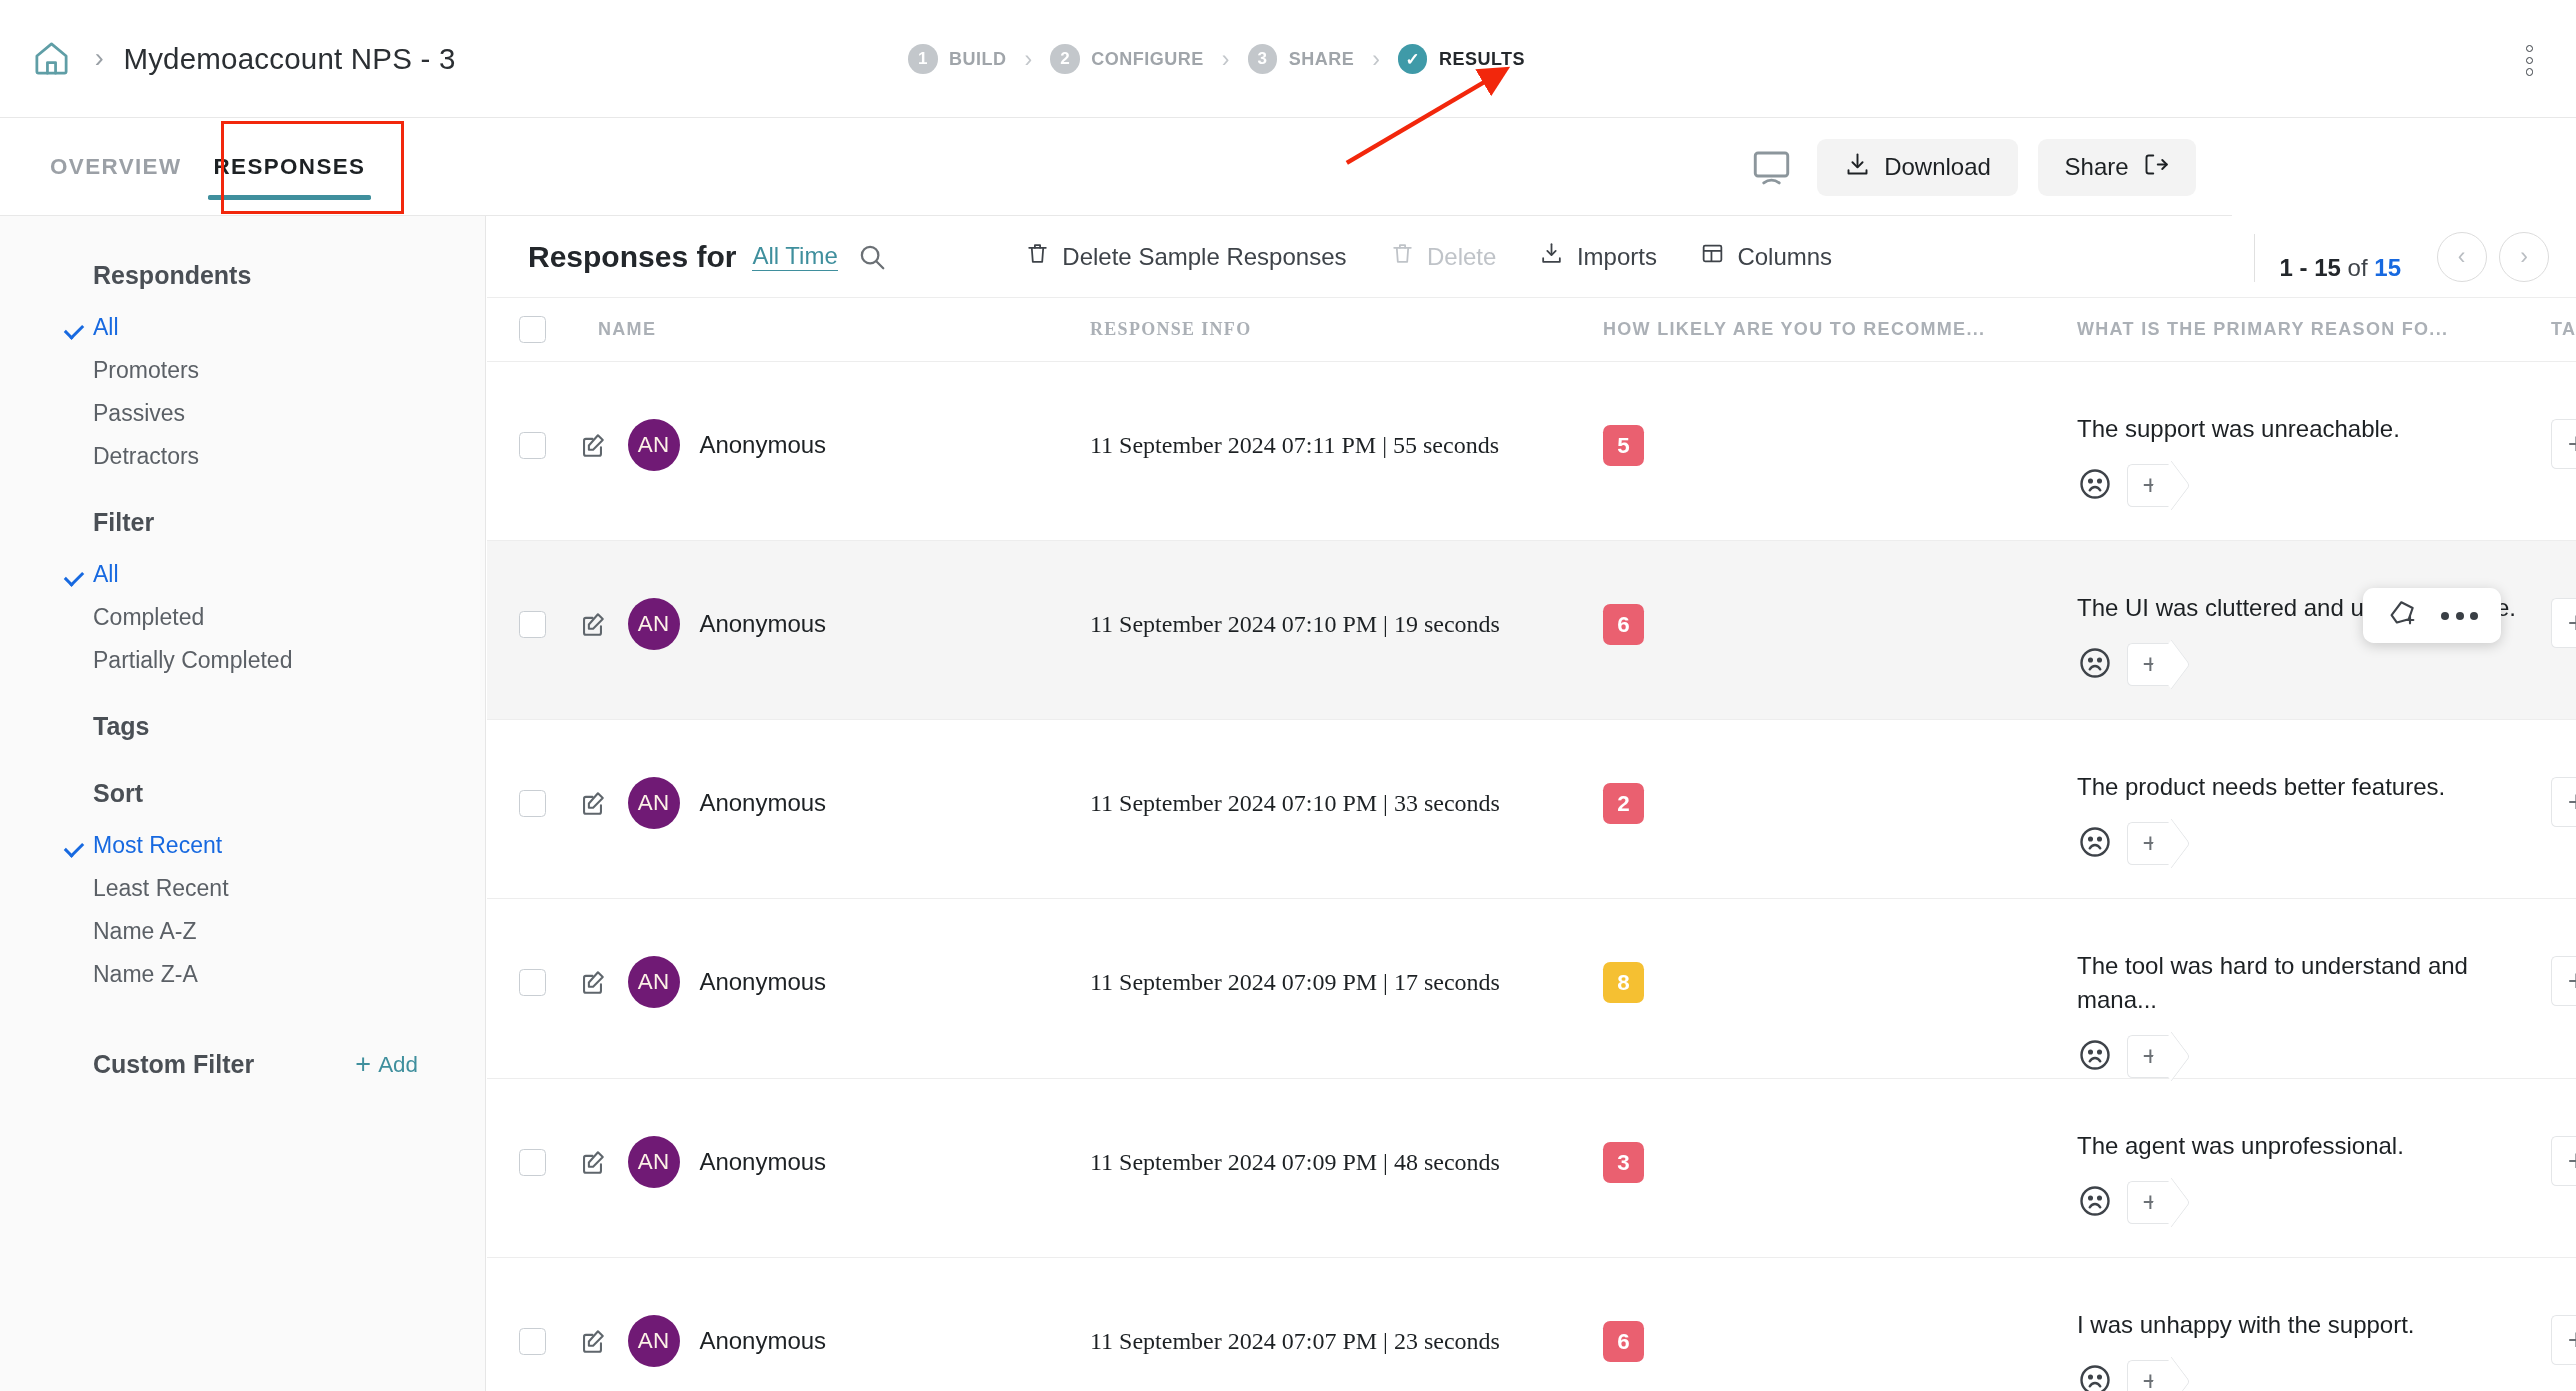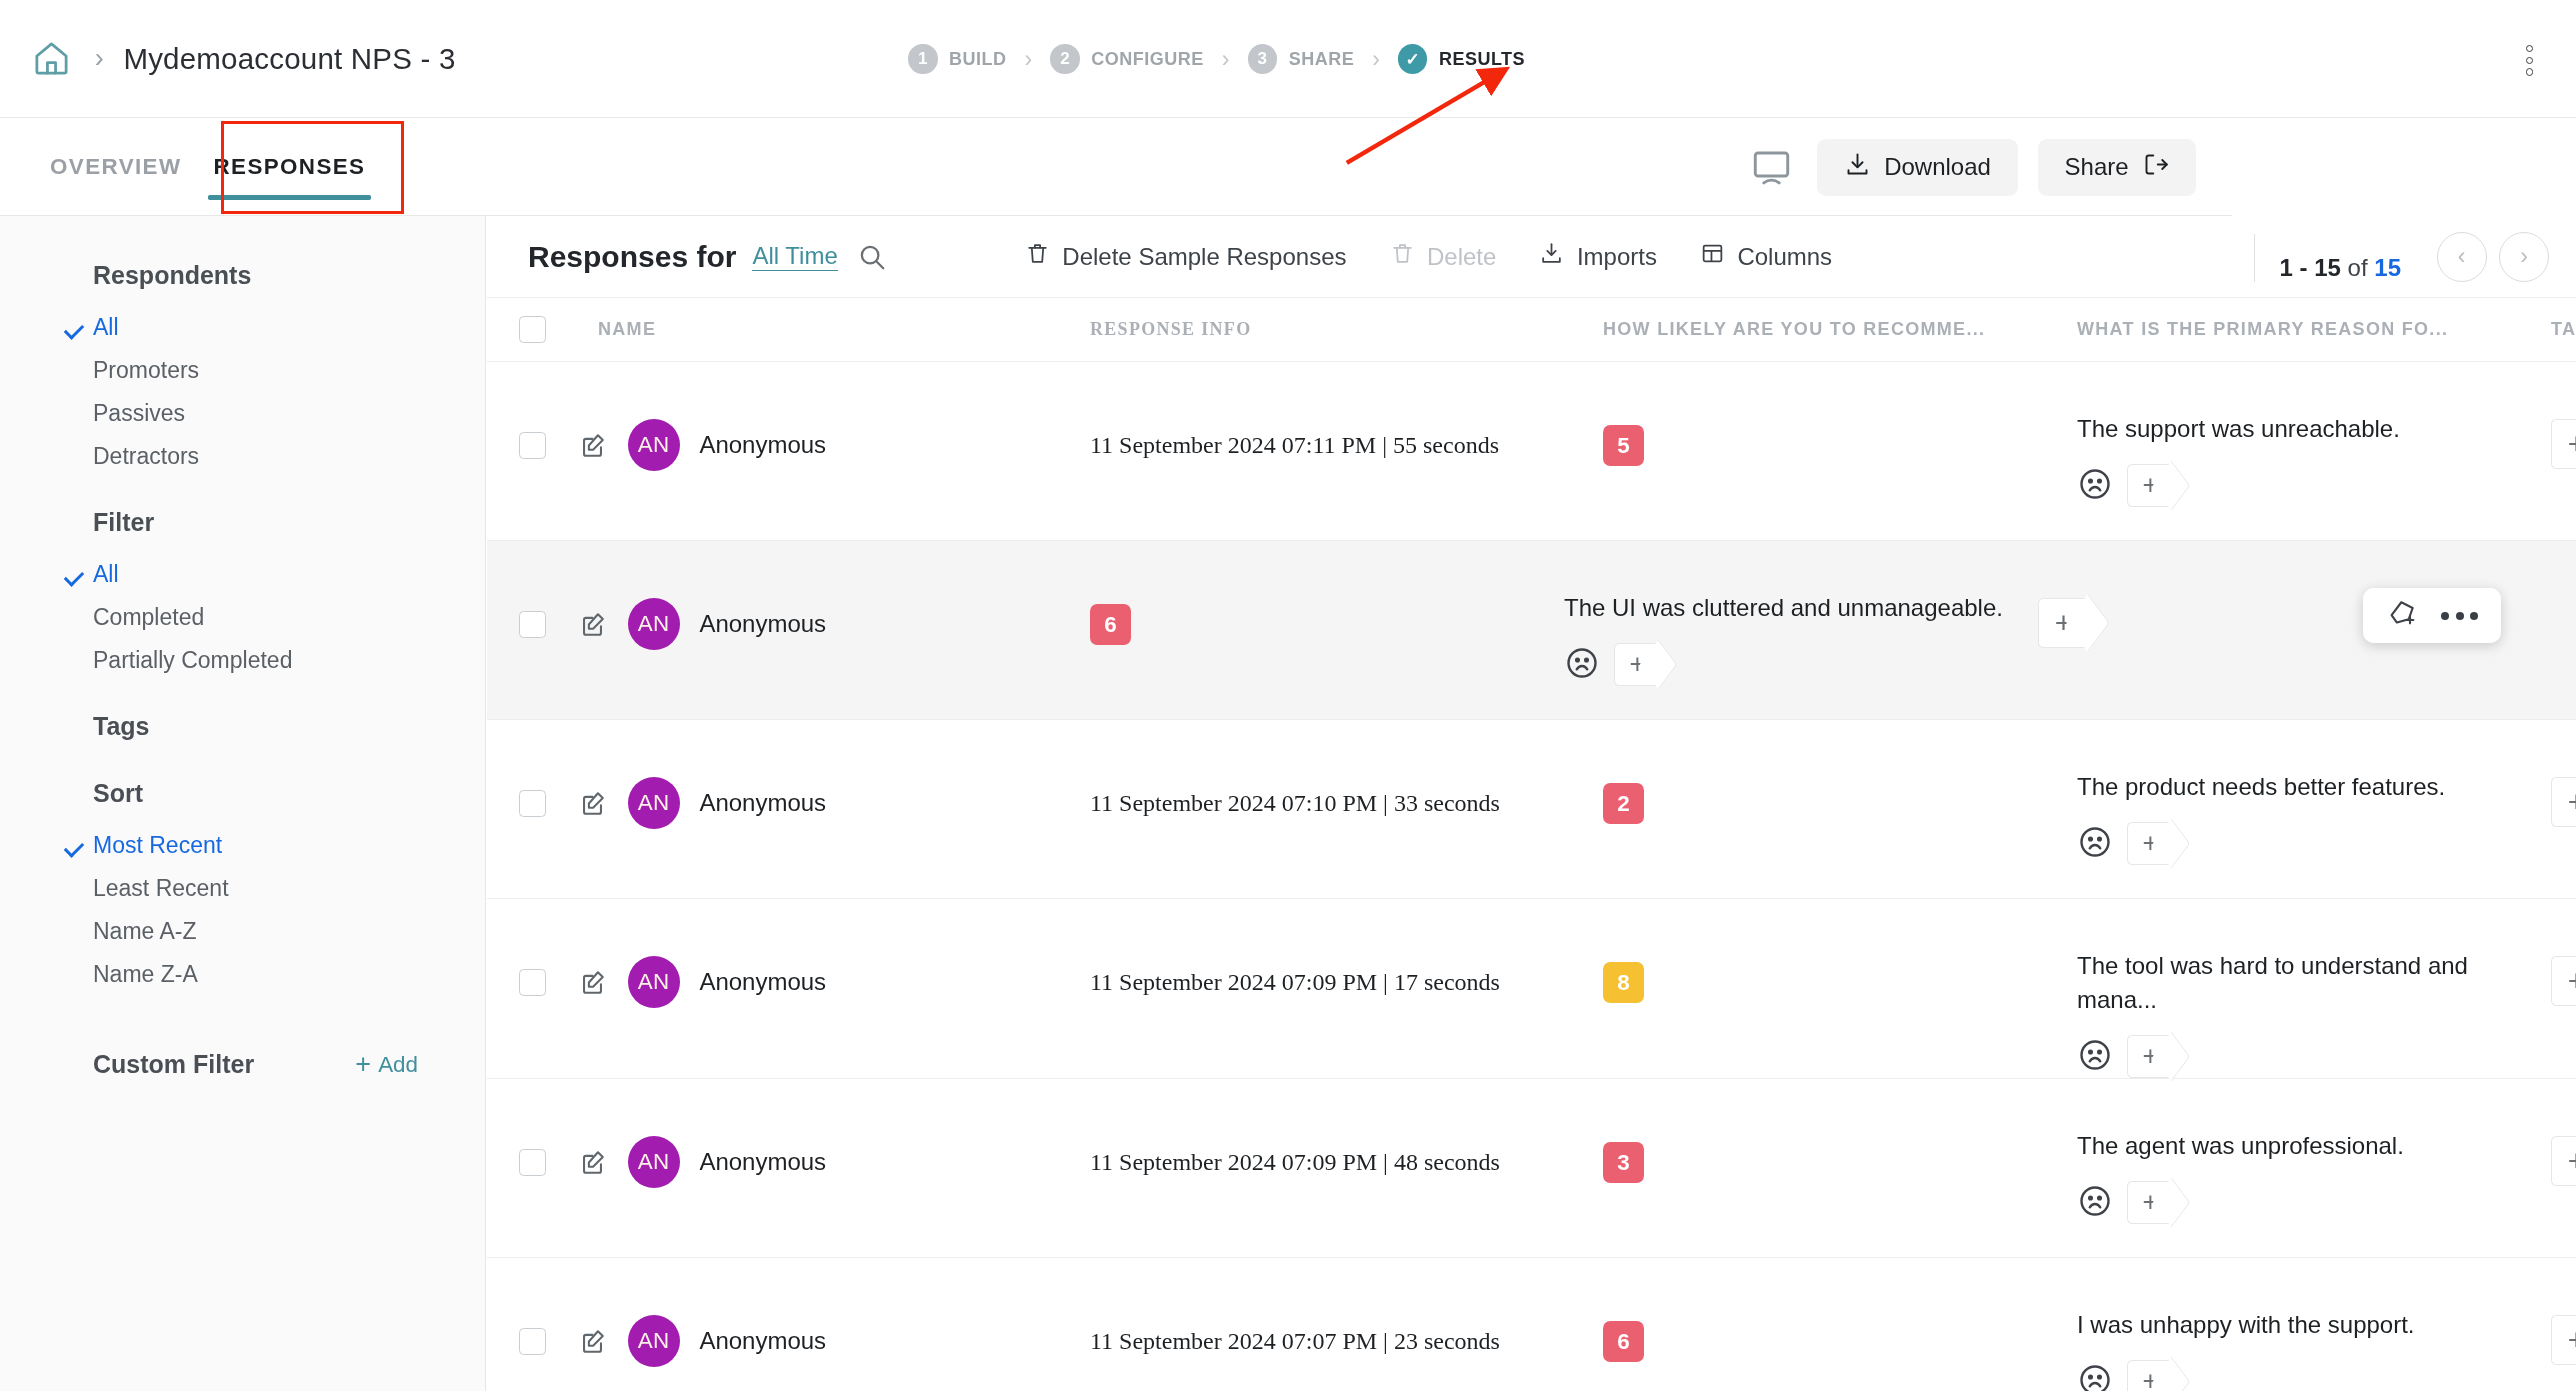--- a/index.html
+++ b/index.html
@@ -170,21 +170,21 @@
 
   .trow {
     display: flex; align-items: flex-start; padding-left: 32px;
     border-bottom: 0.9px solid #ededed; min-height: 179px; position: relative;
   }
   .trow.hl { background: #f5f5f5; }
   .trow .col-chk { padding-top: 70px; }
   .cell-name { display: flex; align-items: center; gap: 19.7px; padding-top: 57px; padding-left: 16px; }
   .edit-icon { width: 30px; height: 30px; cursor: pointer; display:flex; align-items:center; }
   .avatar {
-    width: 52px; height: 52px; border-radius: 50%; background: #a21caf;
+    width: 52px; height: 52px; border-radius: 50%; background: #701a75;
     color: #fcf1e7; font-size: 22.4px; display: flex; align-items: center; justify-content: center;
     letter-spacing: 0.4px;
   }
   .name-text { font-size: 24px; color: #1d2124; }
   .cell-info { padding-top: 70px; font-size: 24px; color: #1d2124; }
   .cell-score { padding-top: 63px; }
   .score-badge {
     display: inline-flex; align-items: center; justify-content: center;
     width: 41px; height: 41px; border-radius: 7.2px;
     color: #fff; font-size: 22.4px; font-weight: 700;
@@ -466,20 +466,21 @@
         <div class="col-name cell-name">
           <span class="edit-icon">
             <svg width="29" height="29" viewBox="0 0 24 24" fill="none" stroke="#5f666c" stroke-width="1.7" stroke-linecap="round" stroke-linejoin="round">
               <path d="M19 13.5V19a1.5 1.5 0 0 1-1.5 1.5h-11A1.5 1.5 0 0 1 5 19V8a1.5 1.5 0 0 1 1.5-1.5H12"></path>
               <path d="M16.5 3.5 20.5 7.5 12.5 15.5H9v-3.5z"></path>
             </svg>
           </span>
           <span class="avatar">AN</span>
           <span class="name-text">Anonymous</span>
         </div>
+        <div class="col-info cell-info">11 September 2024 07:10 PM | 19 seconds</div>
         <div class="col-score cell-score">
           <span class="score-badge" style="background:#ea6070">6</span>
         </div>
         <div class="col-reason cell-reason">
           <div class="reason-text">The UI was cluttered and unmanageable.</div>
           <div class="reason-icons">
             <span>
               <svg width="36" height="36" viewBox="0 0 24 24" fill="none" stroke="#3e4349" stroke-width="1.6" stroke-linecap="round">
                 <circle cx="12" cy="12" r="9"></circle>
                   <circle cx="9" cy="10" r=".9" fill="#3e4349"></circle>

